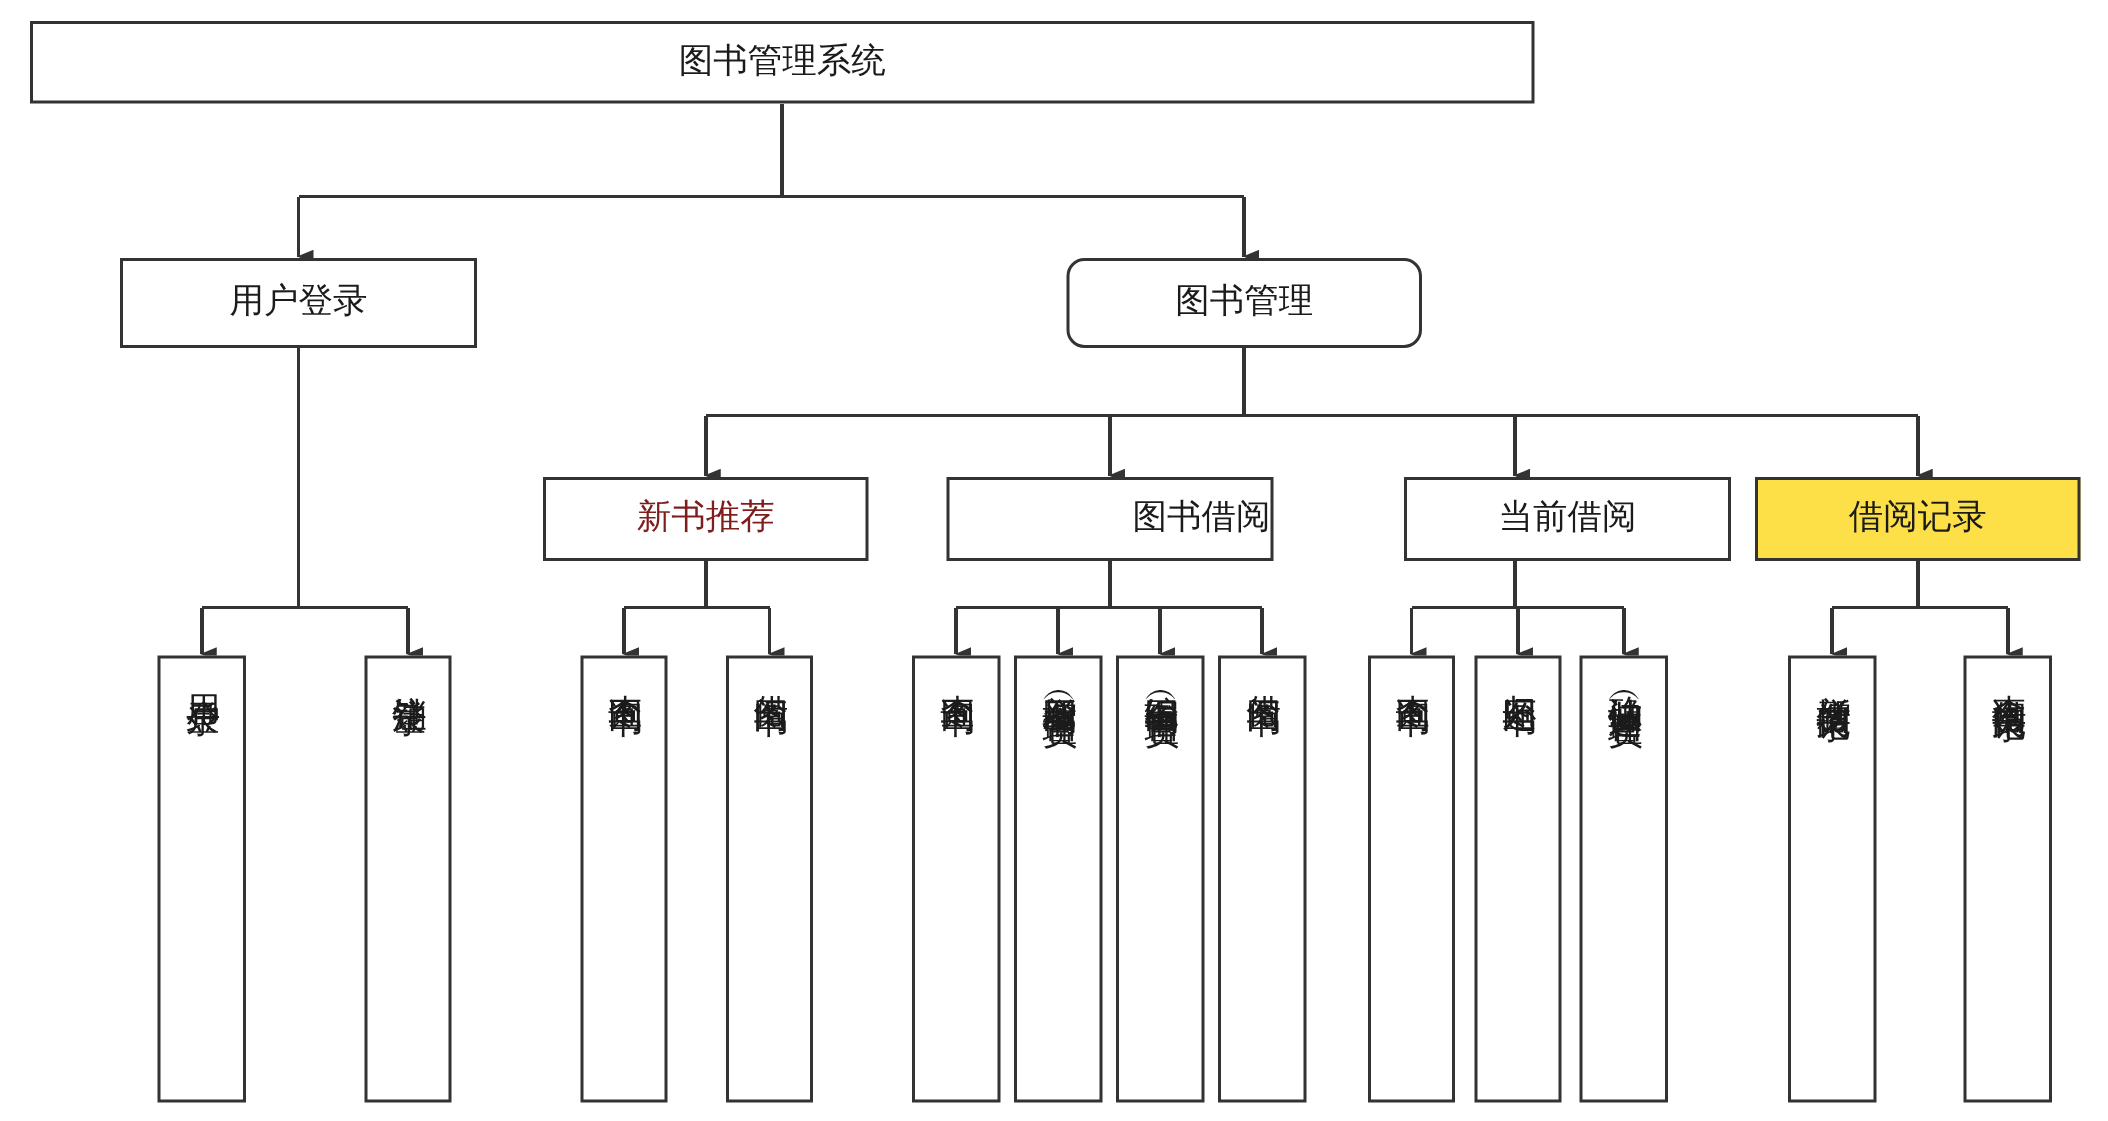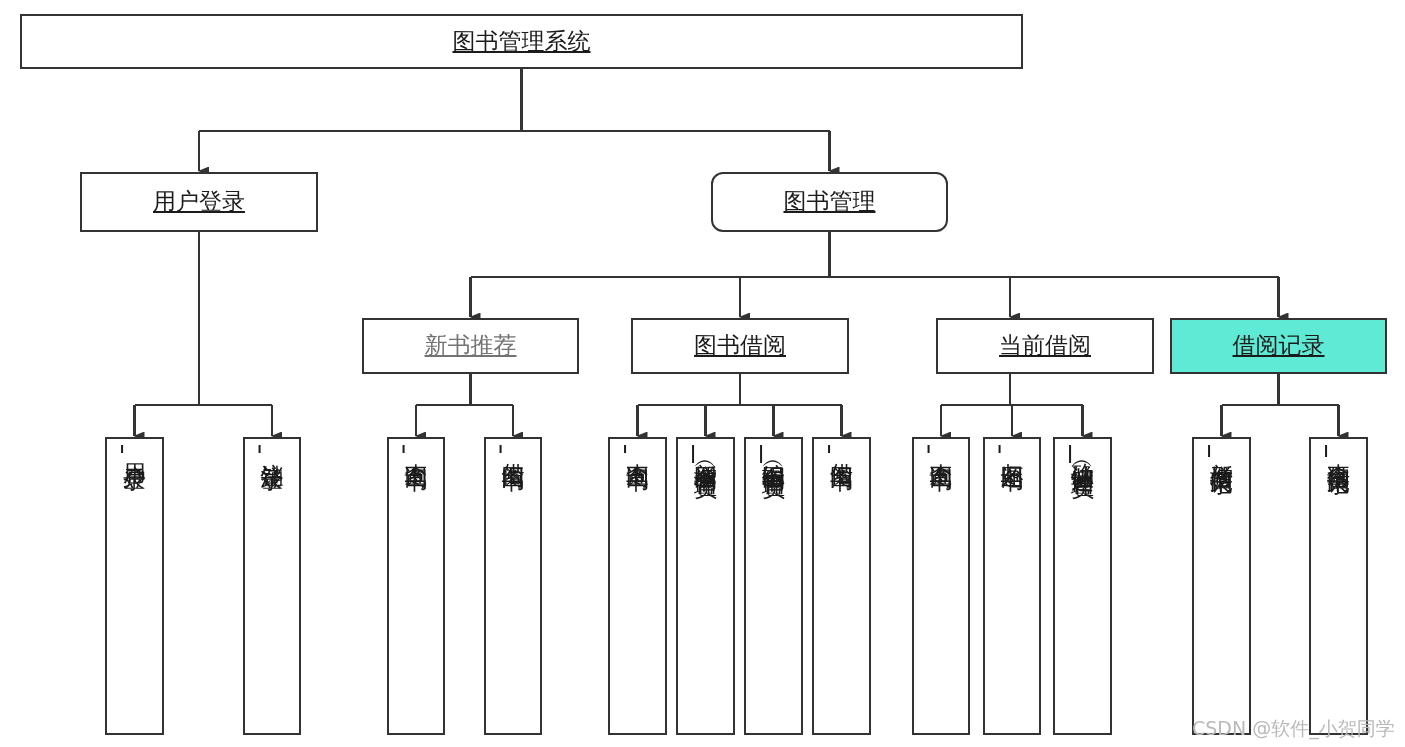--- a/index.html
+++ b/index.html
@@ -34,21 +34,20 @@
     align-items: center;
     justify-content: center;
     overflow: hidden;
   }
   .node-label {
     color: #1b1b1b;
     font-family: "DejaVu Sans", "Liberation Sans", sans-serif;
     line-height: 1.18;
     text-align: center;
     white-space: nowrap;
-    text-decoration: underline;
   }
   .node-root > .node-label,
   .node-branch > .node-label {
     font-size: 23px;
     writing-mode: horizontal-tb;
   }
   .node-leaf {
     align-items: flex-start;
     padding-top: 6px;
   }
@@ -120,29 +119,29 @@
       <div class="node-box node-root" style="left: 20px; top: 14px; width: 1003px; height: 55px; border-color: rgb(51, 51, 51); background: rgb(255, 255, 255);">
         <div class="node-label" style="color: rgb(27, 27, 27);">图书管理系统</div>
       </div>
       <div class="node-box node-branch" style="left: 80px; top: 172px; width: 238px; height: 60px; border-color: rgb(51, 51, 51); background: rgb(255, 255, 255);">
         <div class="node-label" style="color: rgb(27, 27, 27);">用户登录</div>
       </div>
       <div class="node-box node-branch" style="left: 711px; top: 172px; width: 237px; height: 60px; border-color: rgb(51, 51, 51); background: rgb(255, 255, 255); border-radius: 12px;">
         <div class="node-label" style="color: rgb(27, 27, 27);">图书管理</div>
       </div>
       <div class="node-box node-branch" style="left: 362px; top: 318px; width: 217px; height: 56px; border-color: rgb(51, 51, 51); background: rgb(255, 255, 255);">
-        <div class="node-label" style="color: #737373;">新书推荐</div>
+        <div class="node-label" style="color: #7f1d1d;">新书推荐</div>
       </div>
-      <div class="node-box node-branch" style="left: 631px; top: 318px; width: 218px; height: 56px; border-color: rgb(51, 51, 51); background: rgb(255, 255, 255);">
+      <div class="node-box node-branch" style="left: 631px; top: 318px; width: 218px; height: 56px; border-color: rgb(51, 51, 51); background: rgb(255, 255, 255); justify-content: flex-end;">
         <div class="node-label" style="color: rgb(27, 27, 27);">图书借阅</div>
       </div>
       <div class="node-box node-branch" style="left: 901px; top: 318px; width: 218px; height: 56px; border-color: rgb(51, 51, 51); background: rgb(255, 255, 255); margin-left: 35px;">
         <div class="node-label" style="color: rgb(27, 27, 27);">当前借阅</div>
       </div>
-      <div class="node-box node-branch" style="left: 1170px; top: 318px; width: 217px; height: 56px; border-color: rgb(51, 51, 51); background: #5eead4;">
+      <div class="node-box node-branch" style="left: 1170px; top: 318px; width: 217px; height: 56px; border-color: rgb(51, 51, 51); background: #fde047;">
         <div class="node-label" style="color: rgb(27, 27, 27);">借阅记录</div>
       </div>
       <div class="node-box node-leaf" style="left: 105px; top: 437px; width: 59px; height: 298px; border-color: rgb(51, 51, 51); background: rgb(255, 255, 255);">
         <div class="node-label" style="color: rgb(27, 27, 27);">用户登录</div>
       </div>
       <div class="node-box node-leaf" style="left: 243px; top: 437px; width: 58px; height: 298px; border-color: rgb(51, 51, 51); background: rgb(255, 255, 255);">
         <div class="node-label" style="color: rgb(27, 27, 27);">注销登录</div>
       </div>
       <div class="node-box node-leaf" style="left: 387px; top: 437px; width: 58px; height: 298px; border-color: rgb(51, 51, 51); background: rgb(255, 255, 255);">
         <div class="node-label" style="color: rgb(27, 27, 27);">查询图书</div>
@@ -172,15 +171,14 @@
         <div class="node-label" style="color: rgb(27, 27, 27);">确认归还（管理员）</div>
       </div>
       <div class="node-box node-leaf" style="left: 1192px; top: 437px; width: 59px; height: 298px; border-color: rgb(51, 51, 51); background: rgb(255, 255, 255);">
         <div class="node-label" style="color: rgb(27, 27, 27);">新增借阅记录</div>
       </div>
       <div class="node-box node-leaf" style="left: 1309px; top: 437px; width: 59px; height: 298px; border-color: rgb(51, 51, 51); background: rgb(255, 255, 255);">
         <div class="node-label" style="color: rgb(27, 27, 27);">查询借阅记录</div>
       </div>
     </div>
 
-  <div class="watermark" style="left: 1192px; top: 716px; color: rgb(185, 185, 185);">CSDN @软件_小贺同学</div>
 
 </div>
 
 </body></html>

